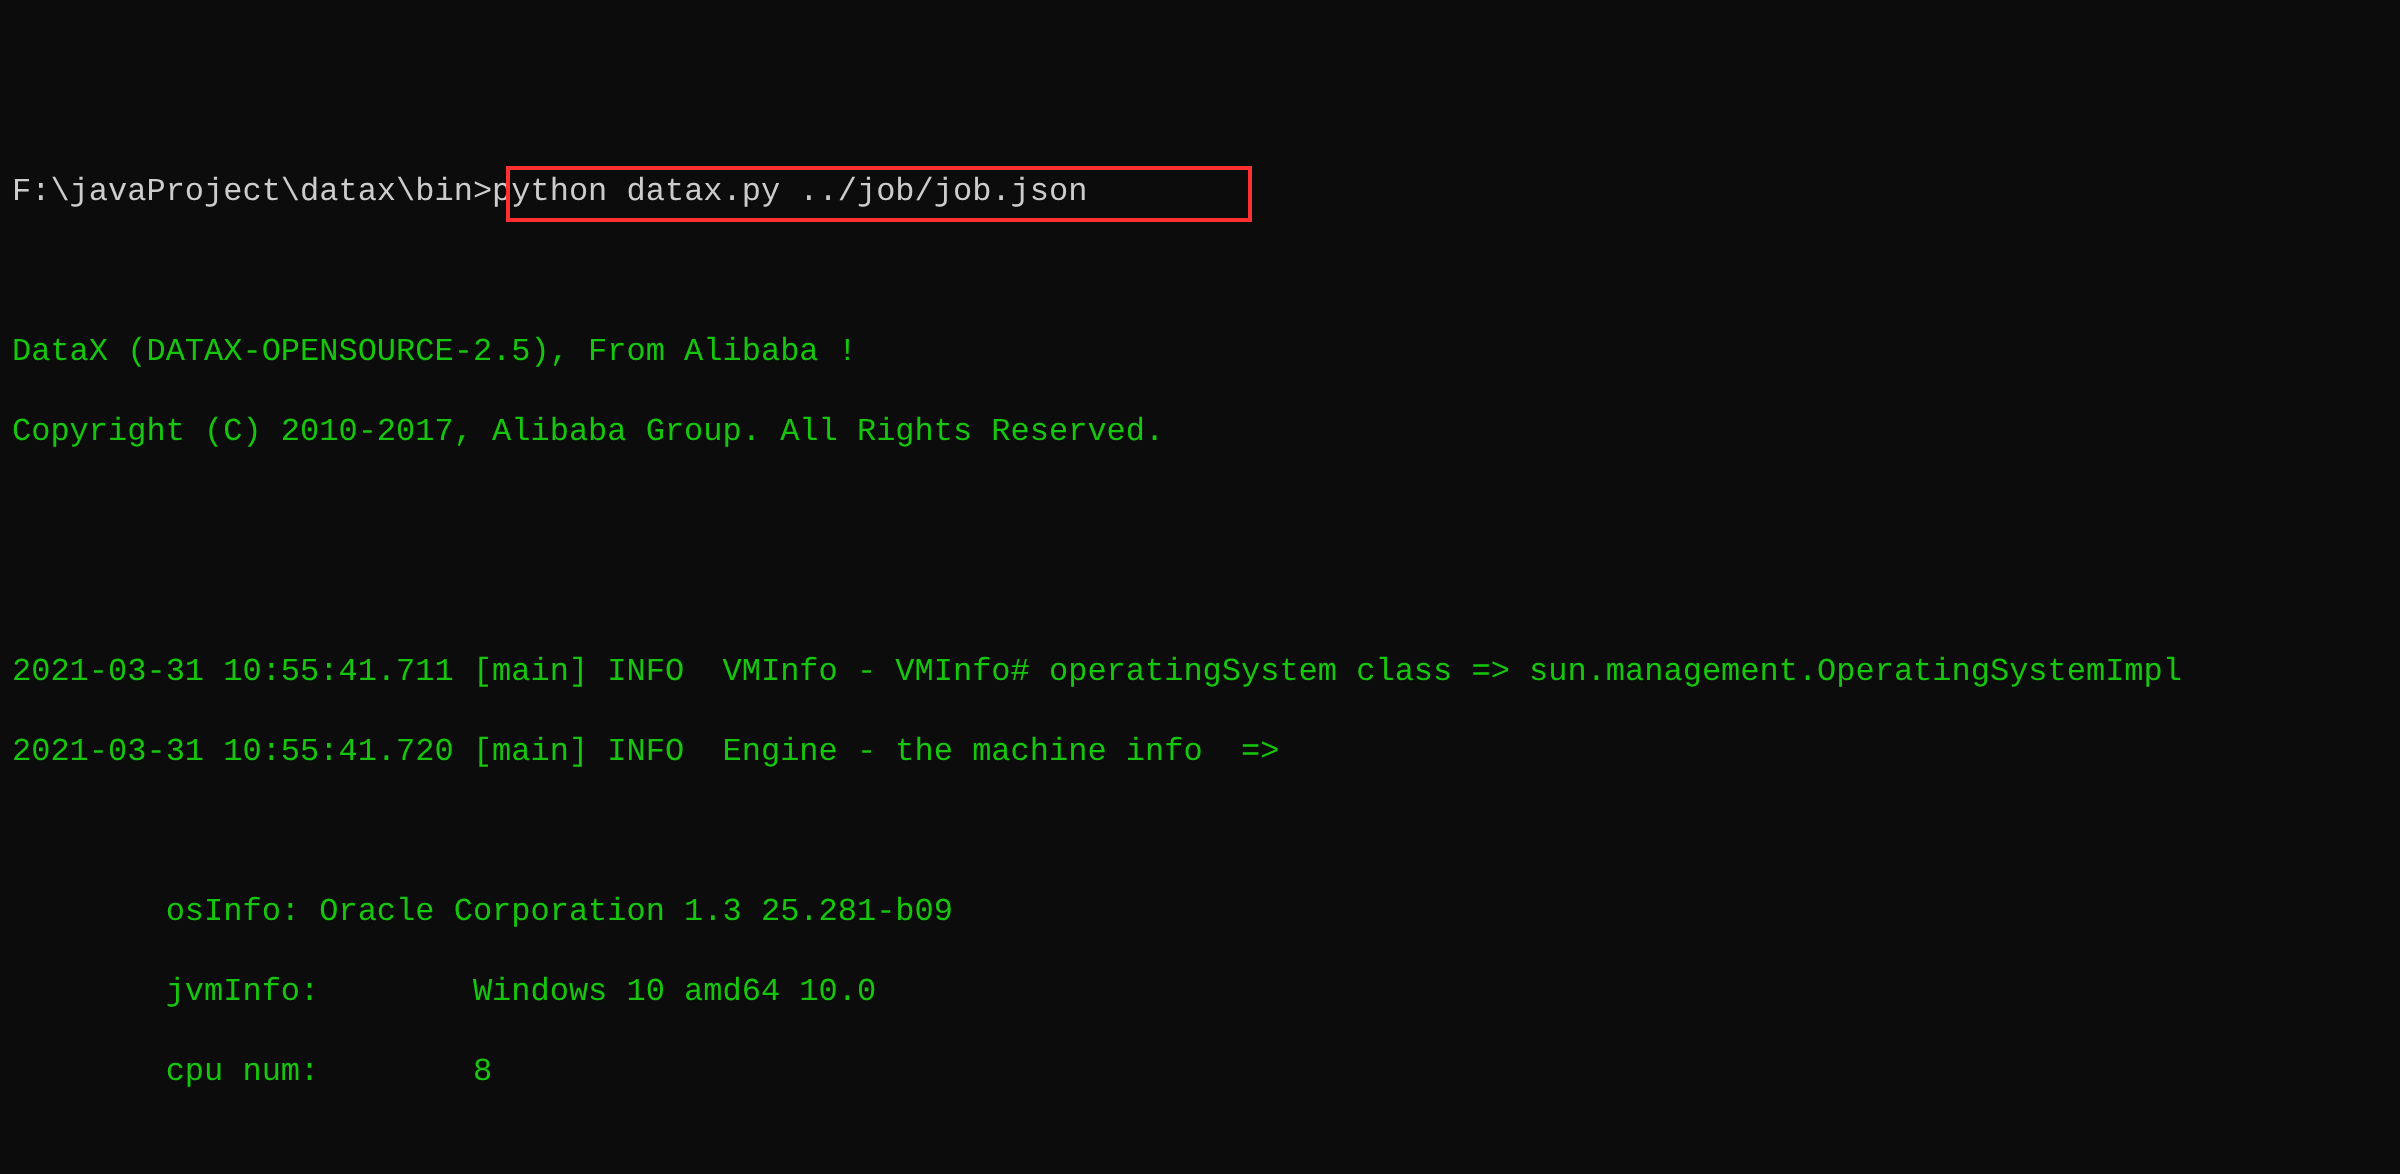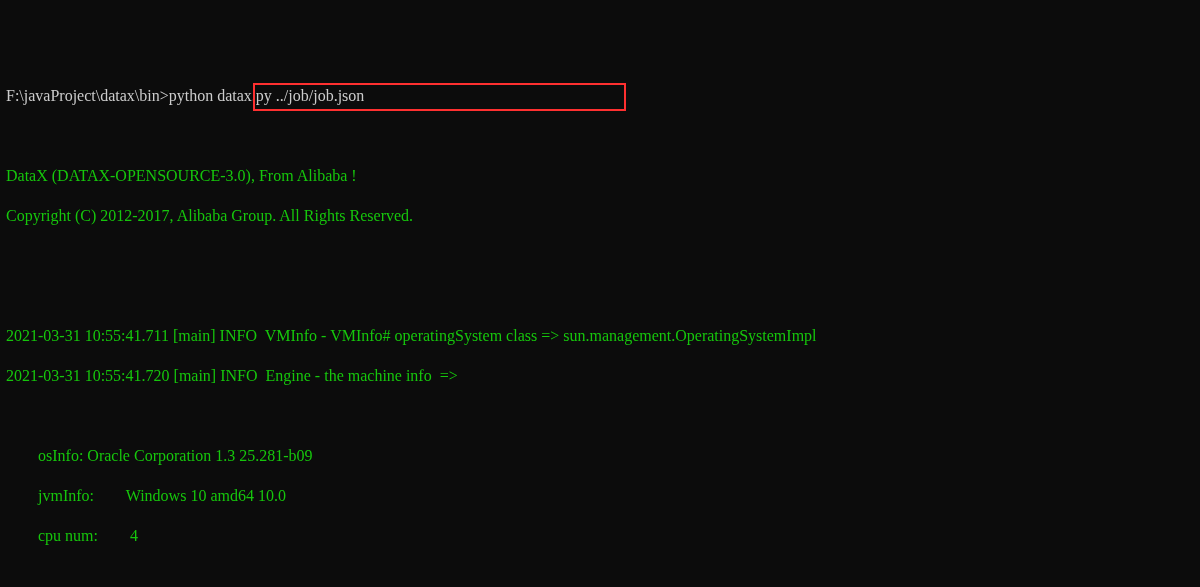--- a/index.html
+++ b/index.html
@@ -1,19 +1,18 @@
 <!DOCTYPE html>
 <html><head>
   <meta charset="utf-8">
   <style>
     * {
       margin: 0;
       padding: 0;
       box-sizing: border-box;
-      font-family: Liberation Serif, serif;
     }
     body {
       background-color: #0c0c0c;
       color: #16c60c;
       font-family: 'Consolas', 'Courier New', monospace;
       font-size: 16px;
       line-height: 1.25;
       padding: 6px;
       width: 1200px;
       height: 587px;
@@ -39,30 +38,30 @@
       color: #cccccc;
     }
   </style>
 </head>
 <body>
 
 
 
 <div class="prompt-line"><span class="prompt-path">F:\javaProject\datax\bin&gt;</span><span class="command-text">python datax.py ../job/job.json</span><div class="highlight-box"></div></div>
 <div> </div>
-<div>DataX (DATAX-OPENSOURCE-3.0), From Alibaba !</div>
-<div>Copyright (C) 2012-2017, Alibaba Group. All Rights Reserved.</div>
+<div>DataX (DATAX-OPENSOURCE-2.5), From Alibaba !</div>
+<div>Copyright (C) 2010-2017, Alibaba Group. All Rights Reserved.</div>
 <div> </div>
 <div> </div>
 <div>2021-03-31 10:55:41.711 [main] INFO  VMInfo - VMInfo# operatingSystem class =&gt; sun.management.OperatingSystemImpl</div>
 <div>2021-03-31 10:55:41.720 [main] INFO  Engine - the machine info  =&gt;</div>
 <div> </div>
 <div>        osInfo: Oracle Corporation 1.3 25.281-b09</div>
 <div>        jvmInfo:        Windows 10 amd64 10.0</div>
-<div>        cpu num:        4</div>
+<div>        cpu num:        8</div>
 <div> </div>
 
 
 
 
 
 
 
 
 

